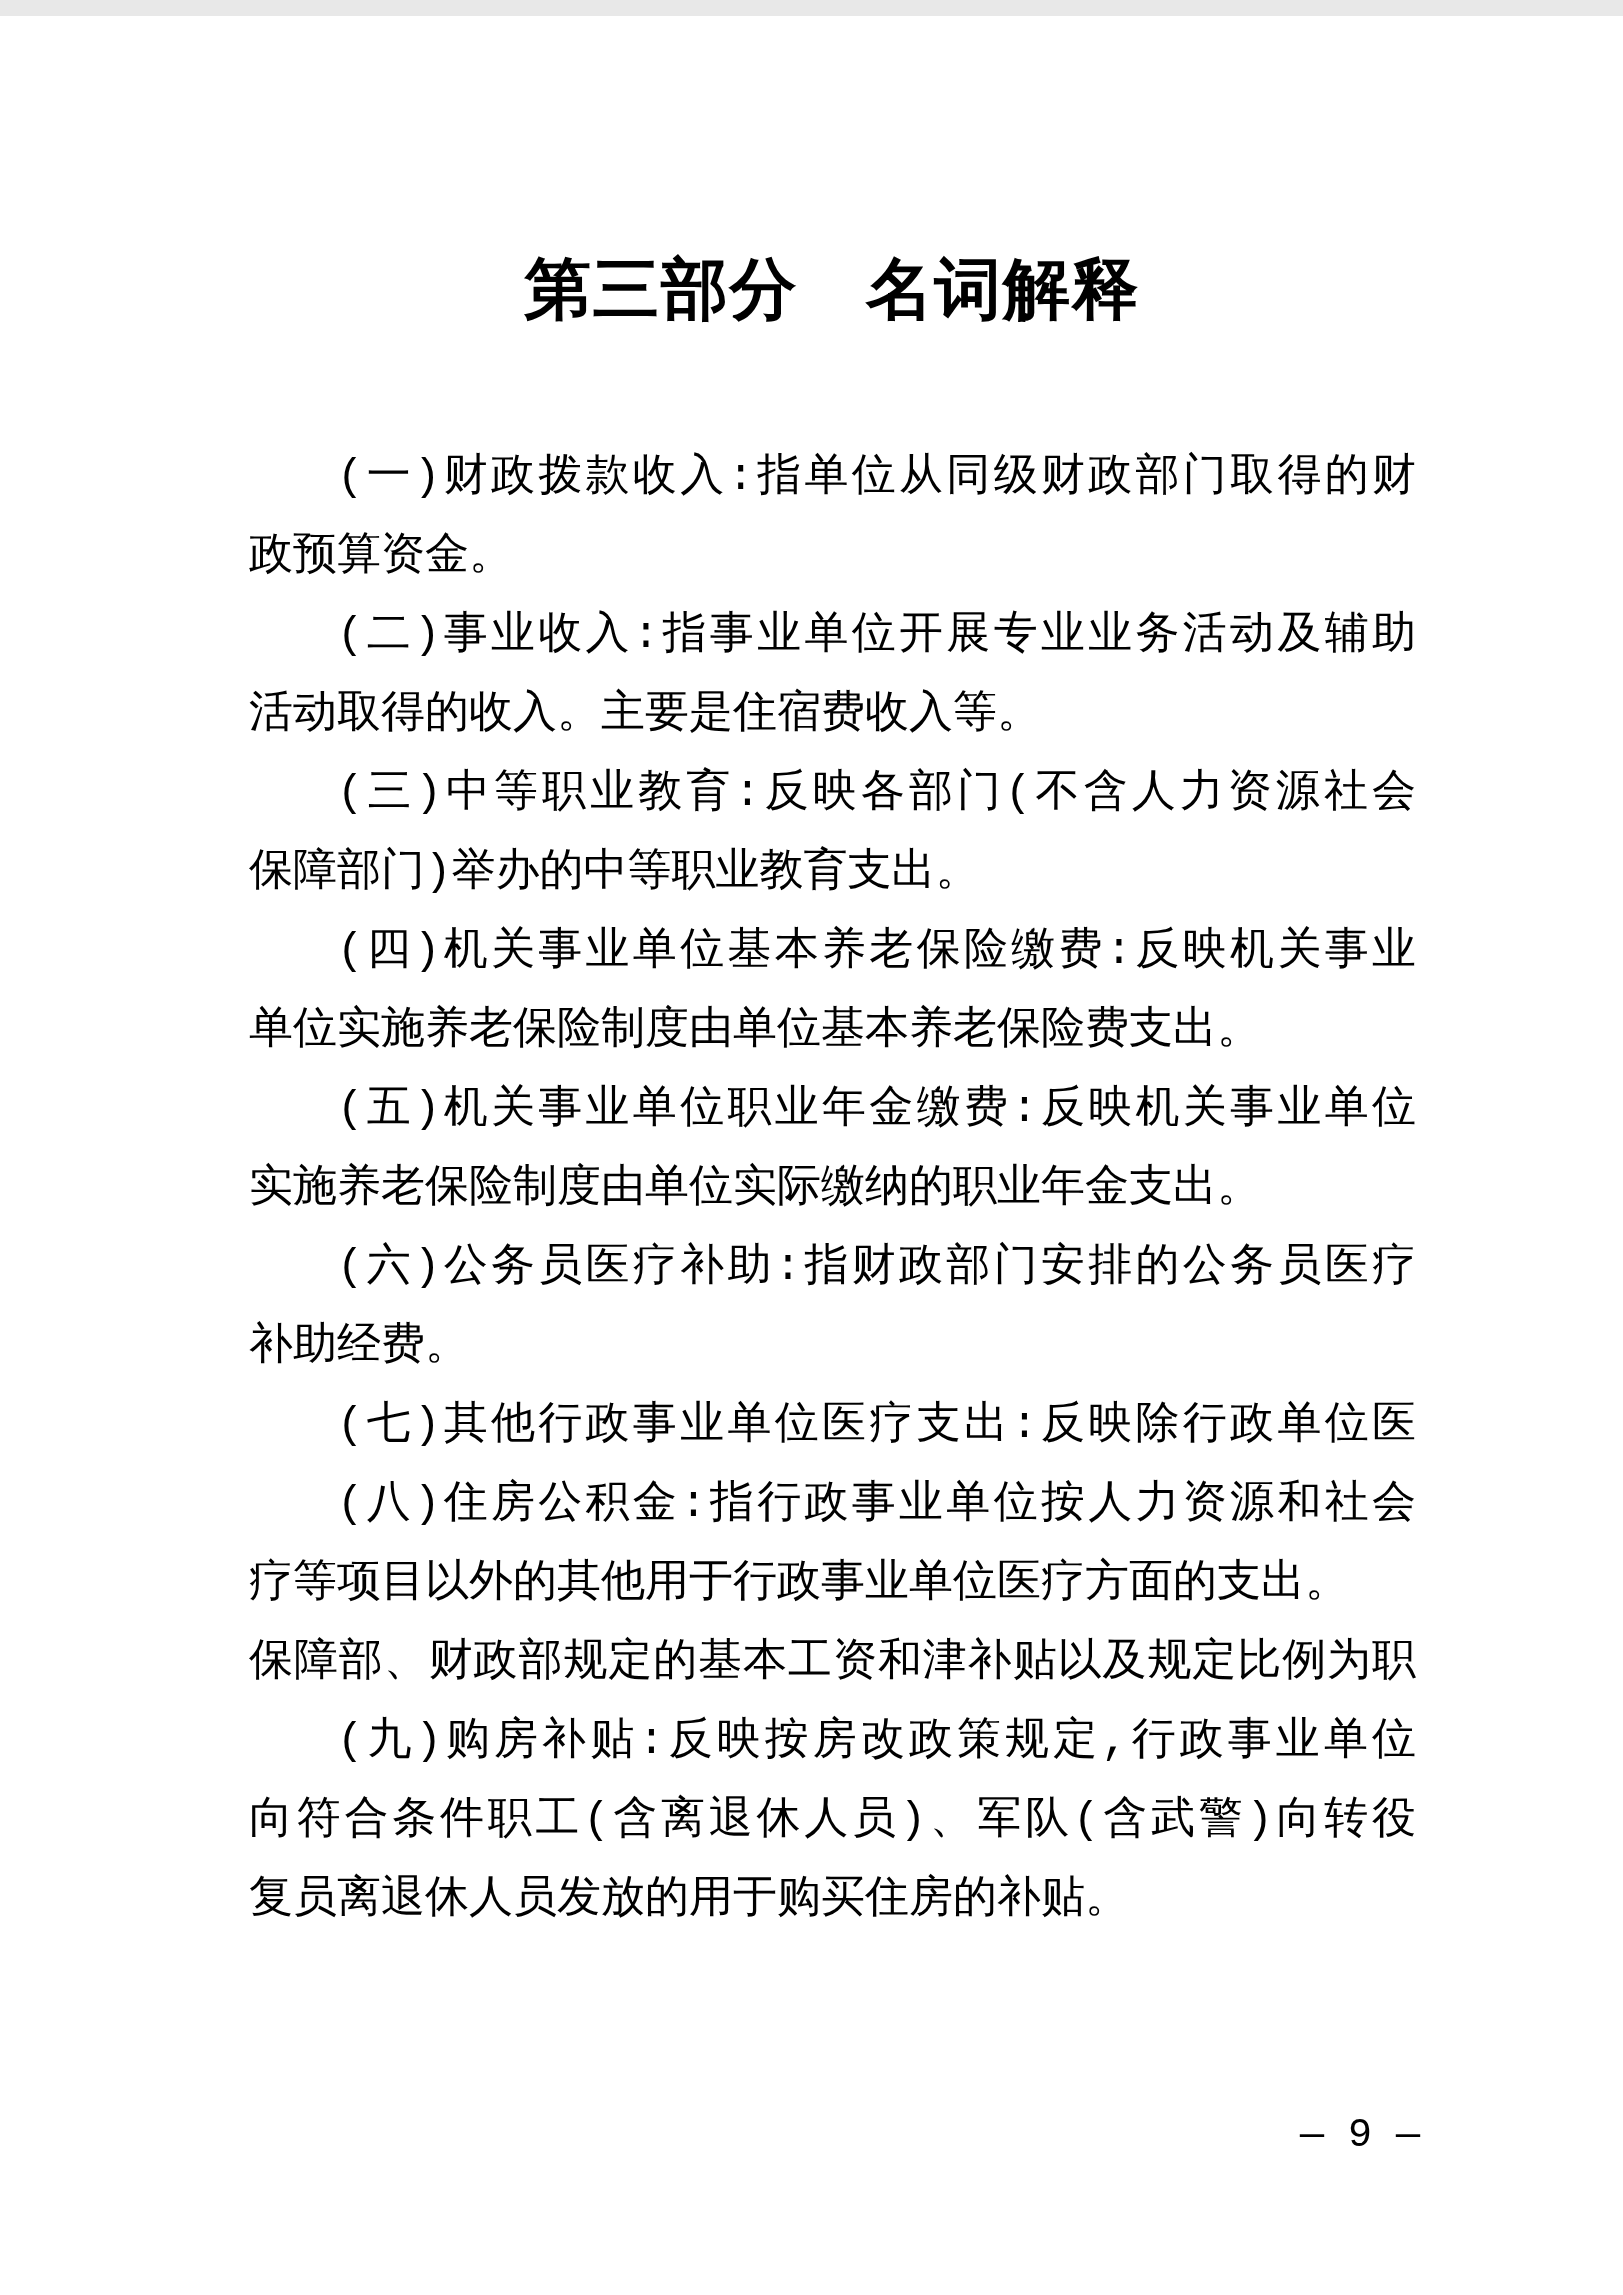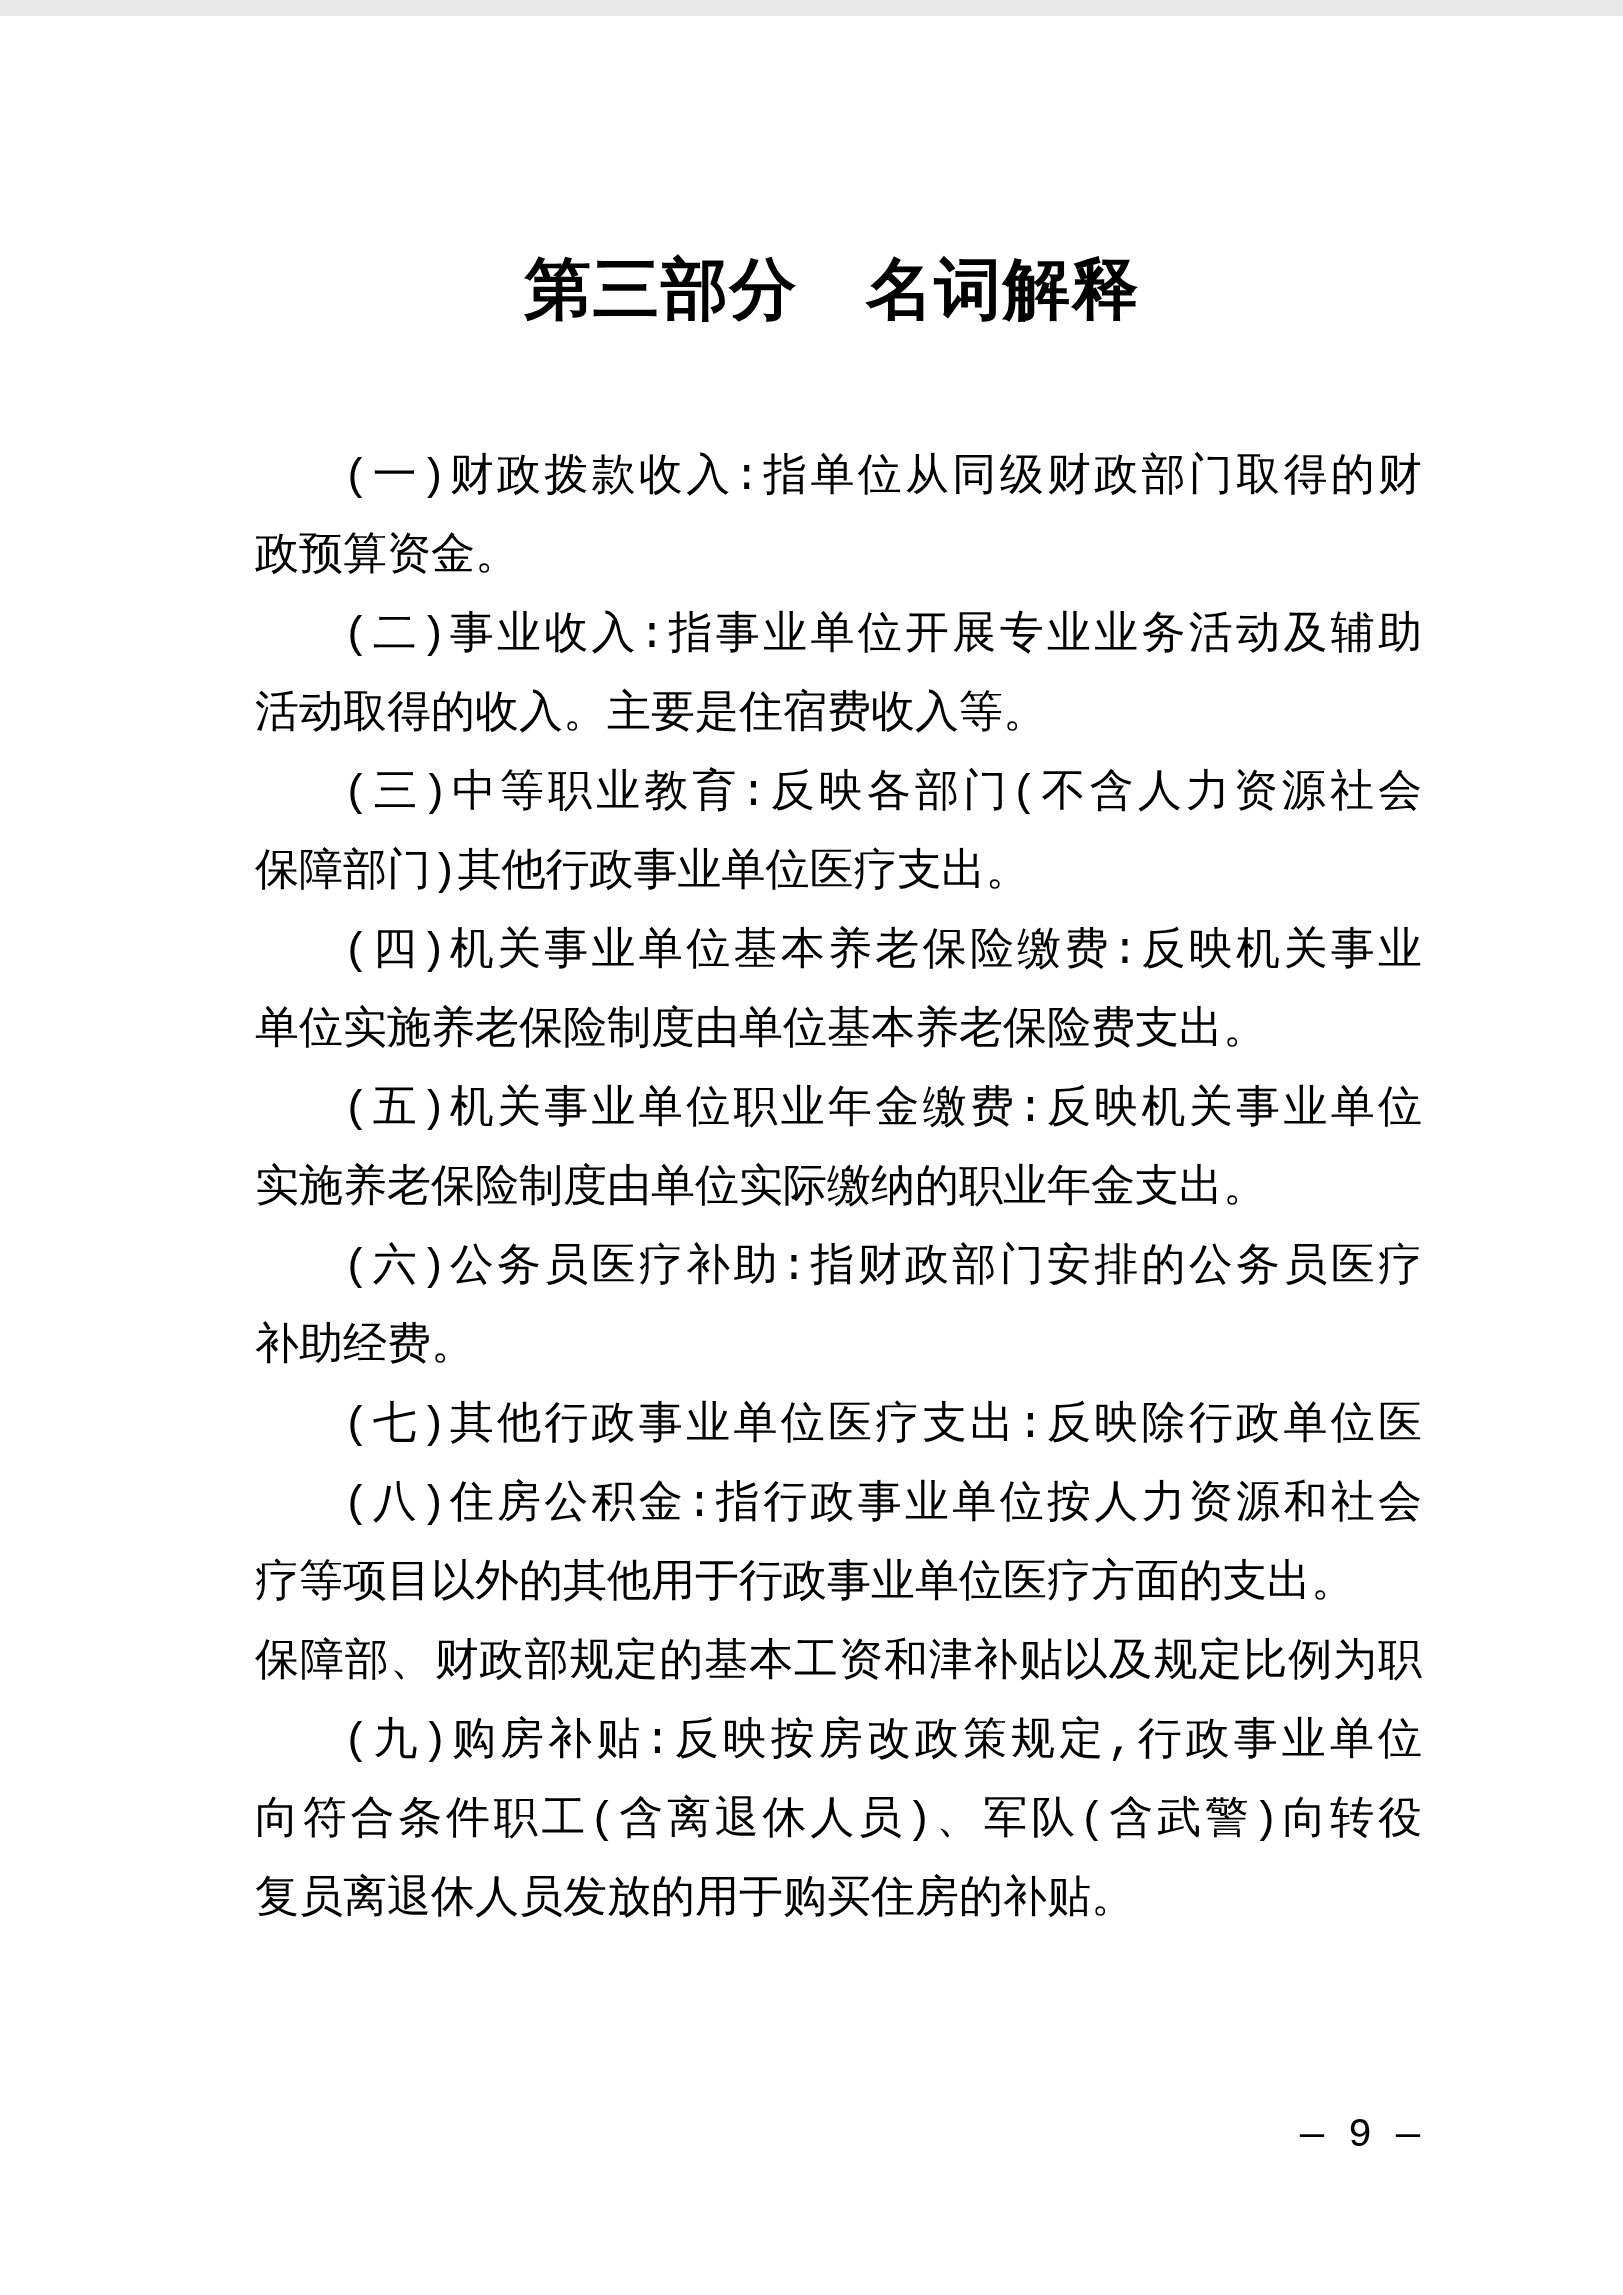--- a/index.html
+++ b/index.html
@@ -26,21 +26,21 @@
     text-align: center;
     font-size: 67px;
     font-weight: bold;
     line-height: 82px;
     letter-spacing: 1.4px;
     white-space: pre;
   }
   .doc-body {
     position: absolute;
     top: 422px;
-    left: 255px;
+    left: 249px;
     width: 1167px;
     font-size: 44px;
   }
   .line {
     height: 79px;
     line-height: 79px;
     text-align: left;
     white-space: pre;
   }
   .line.indent {
@@ -66,21 +66,21 @@
 
 <div class="page">
   <div class="doc-title">第三部分　名词解释</div>
 
   <div class="doc-body">
       <div class="line indent fill">(一)财政拨款收入:指单位从同级财政部门取得的财</div>
       <div class="line">政预算资金。</div>
       <div class="line indent fill">(二)事业收入:指事业单位开展专业业务活动及辅助</div>
       <div class="line">活动取得的收入。主要是住宿费收入等。</div>
       <div class="line indent fill">(三)中等职业教育:反映各部门(不含人力资源社会</div>
-      <div class="line">保障部门)其他行政事业单位医疗支出。</div>
+      <div class="line">保障部门)举办的中等职业教育支出。</div>
       <div class="line indent fill">(四)机关事业单位基本养老保险缴费:反映机关事业</div>
       <div class="line">单位实施养老保险制度由单位基本养老保险费支出。</div>
       <div class="line indent fill">(五)机关事业单位职业年金缴费:反映机关事业单位</div>
       <div class="line">实施养老保险制度由单位实际缴纳的职业年金支出。</div>
       <div class="line indent fill">(六)公务员医疗补助:指财政部门安排的公务员医疗</div>
       <div class="line">补助经费。</div>
       <div class="line indent fill">(七)其他行政事业单位医疗支出:反映除行政单位医</div>
       <div class="line indent fill">(八)住房公积金:指行政事业单位按人力资源和社会</div>
       <div class="line">疗等项目以外的其他用于行政事业单位医疗方面的支出。</div>
       <div class="line fill">保障部、财政部规定的基本工资和津补贴以及规定比例为职</div>

